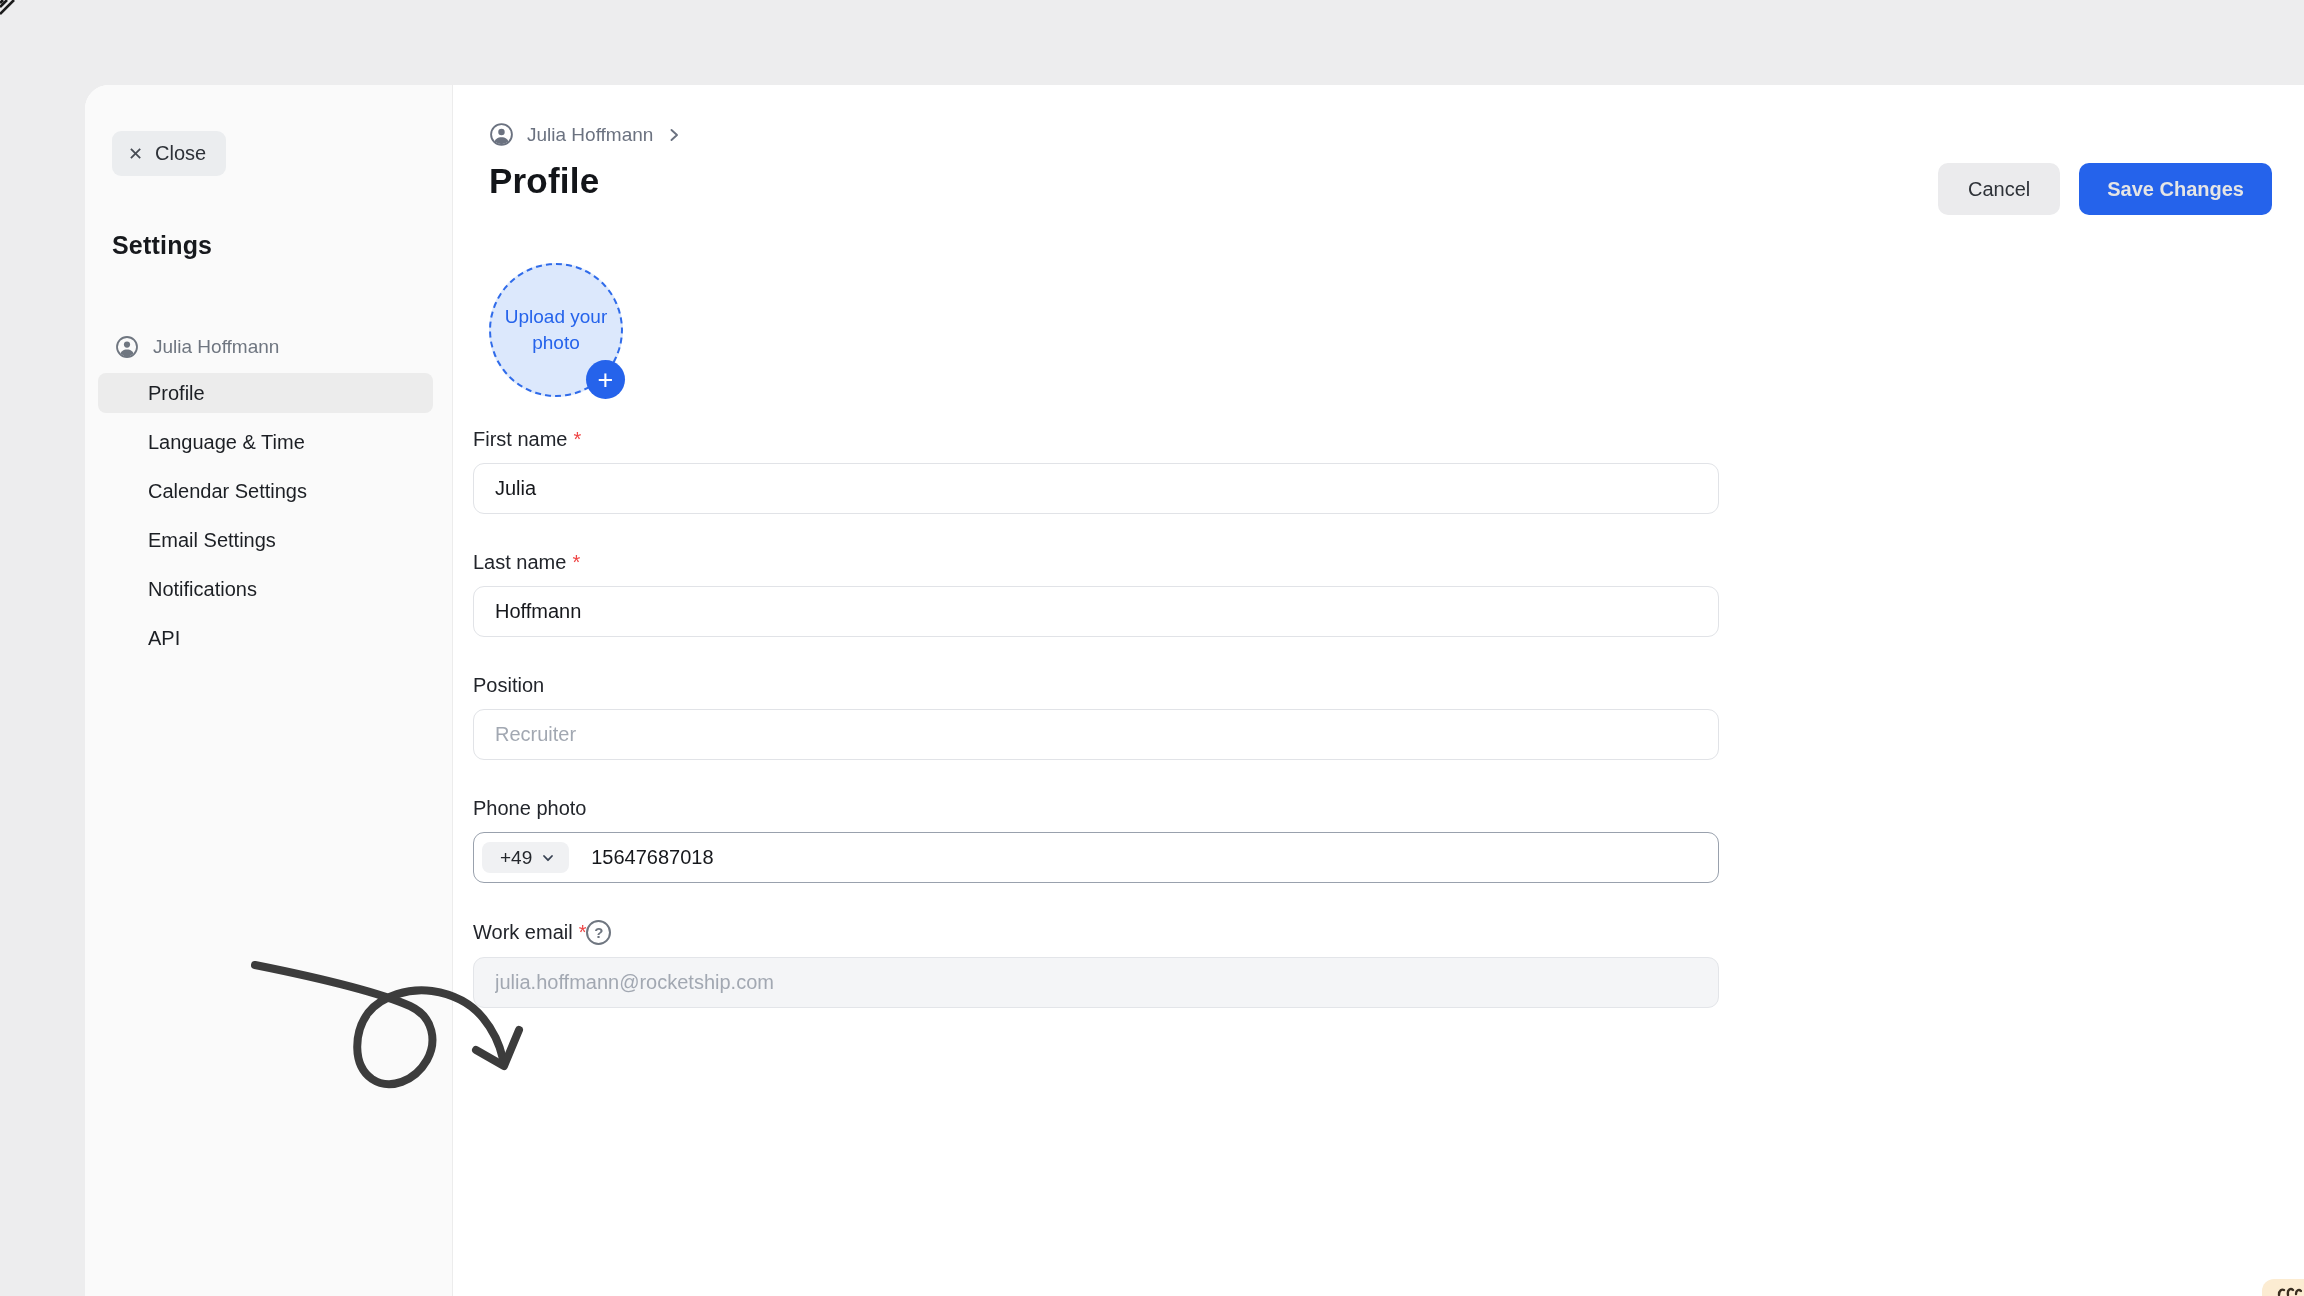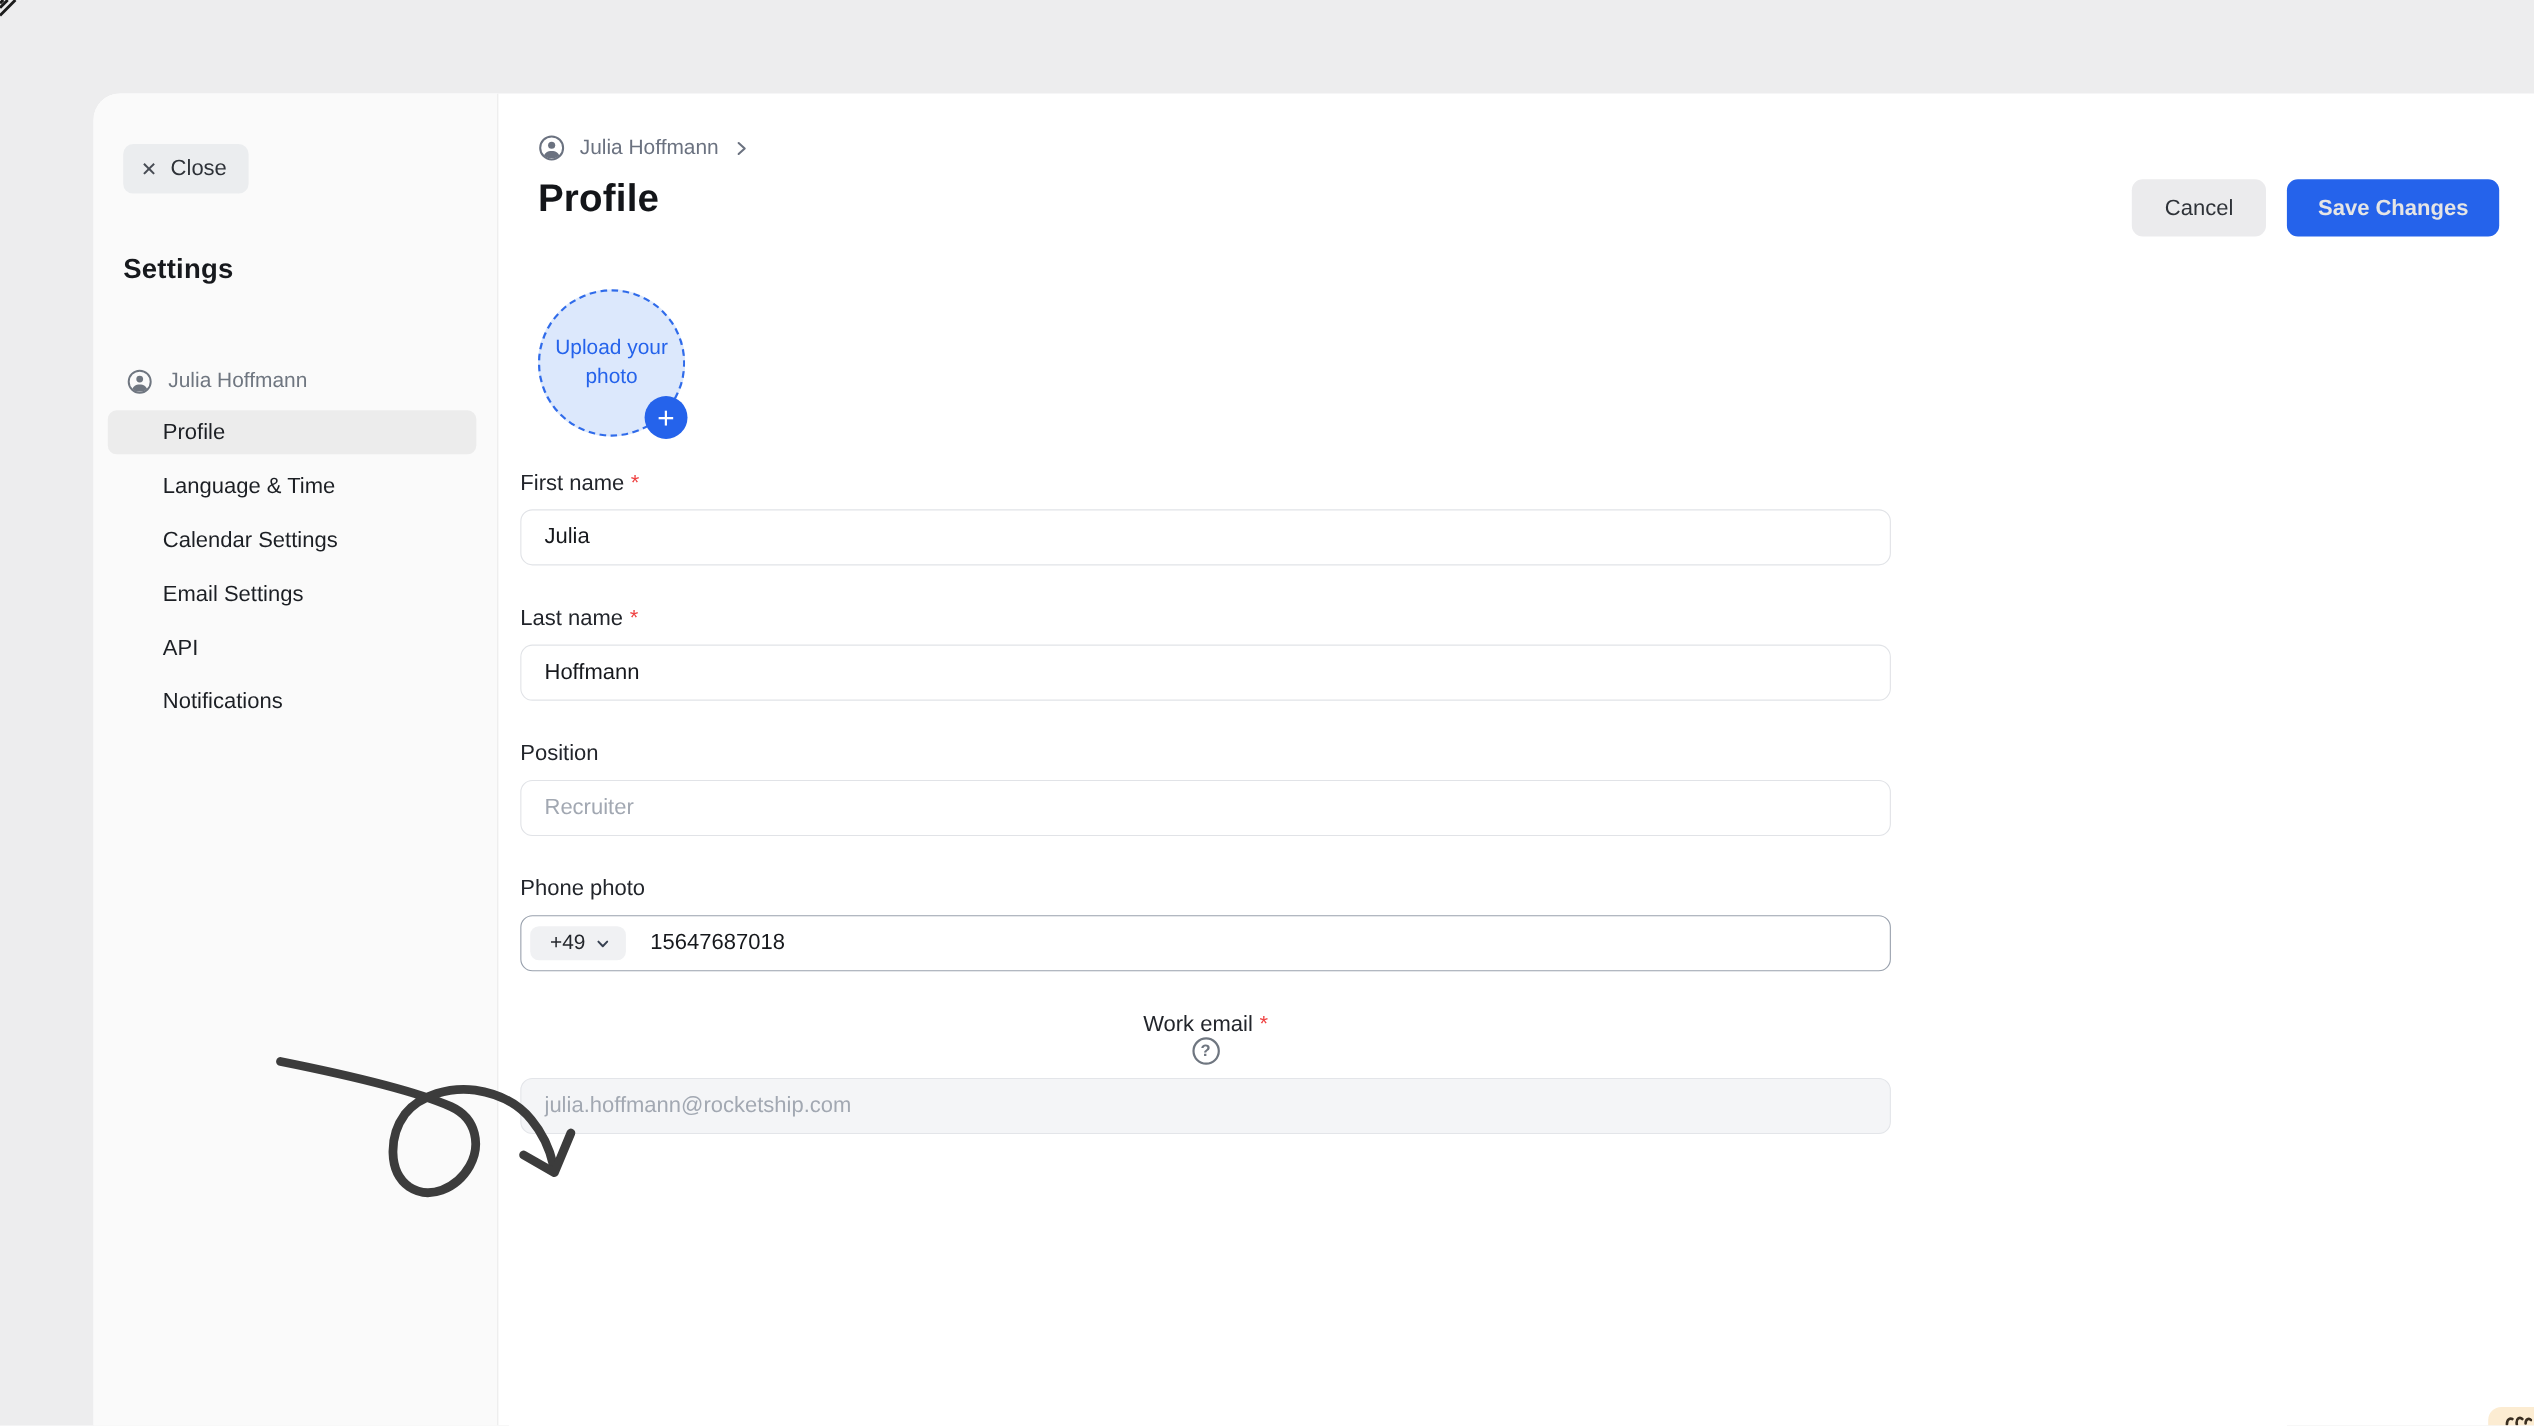--- a/index.html
+++ b/index.html
@@ -98,21 +98,21 @@
   }
   .cc-pill {
     height:31px; padding:0 14px 0 18px; background:#f0f1f3; border:none; border-radius:8px;
     display:flex; align-items:center; gap:9px; font-size:19px; color:#24272c;
     font-family:inherit; cursor:pointer;
   }
   .phone-box input {
     border:none; outline:none; flex:1; height:100%; font-size:20px;
     padding-left:22px; font-family:inherit; color:#16181c; background:transparent;
   }
-  .label-row { display:flex; align-items:center; justify-content:flex-end; margin-bottom:12px;flex-direction:column; }
+  .label-row { display:flex; align-items:center; justify-content:flex-start; margin-bottom:12px; }
   .label-row .field-label { margin-bottom:0; }
   .help-icon {
     width:25px; height:25px; border:2px solid #6f7680; border-radius:50%;
     color:#6f7680; font-size:15px; font-weight:700;
     display:flex; align-items:center; justify-content:center; cursor:pointer;
     background:#fff;
   }
   .input-disabled { background:#f4f5f7; border-color:#e3e5e9; }
   .cp-btn { position:absolute; left:36px; top:996px; height:53px; padding:0 31px; }
   
@@ -157,24 +157,24 @@
       <div class="nav-item">
         <span>Language &amp; Time</span>
       </div>
       <div class="nav-item">
         <span>Calendar Settings</span>
       </div>
       <div class="nav-item">
         <span>Email Settings</span>
       </div>
       <div class="nav-item">
+        <span>Notifications</span>
+      </div>
+      <div class="nav-item">
         <span>API</span>
-      </div>
-      <div class="nav-item">
-        <span>Notifications</span>
       </div>
     </nav>
   </aside>
 
   <main class="content">
 
     <div class="breadcrumb">
       <svg width="25" height="25" viewBox="0 0 24 24">
         <defs>
             <clipPath id="uc2">

